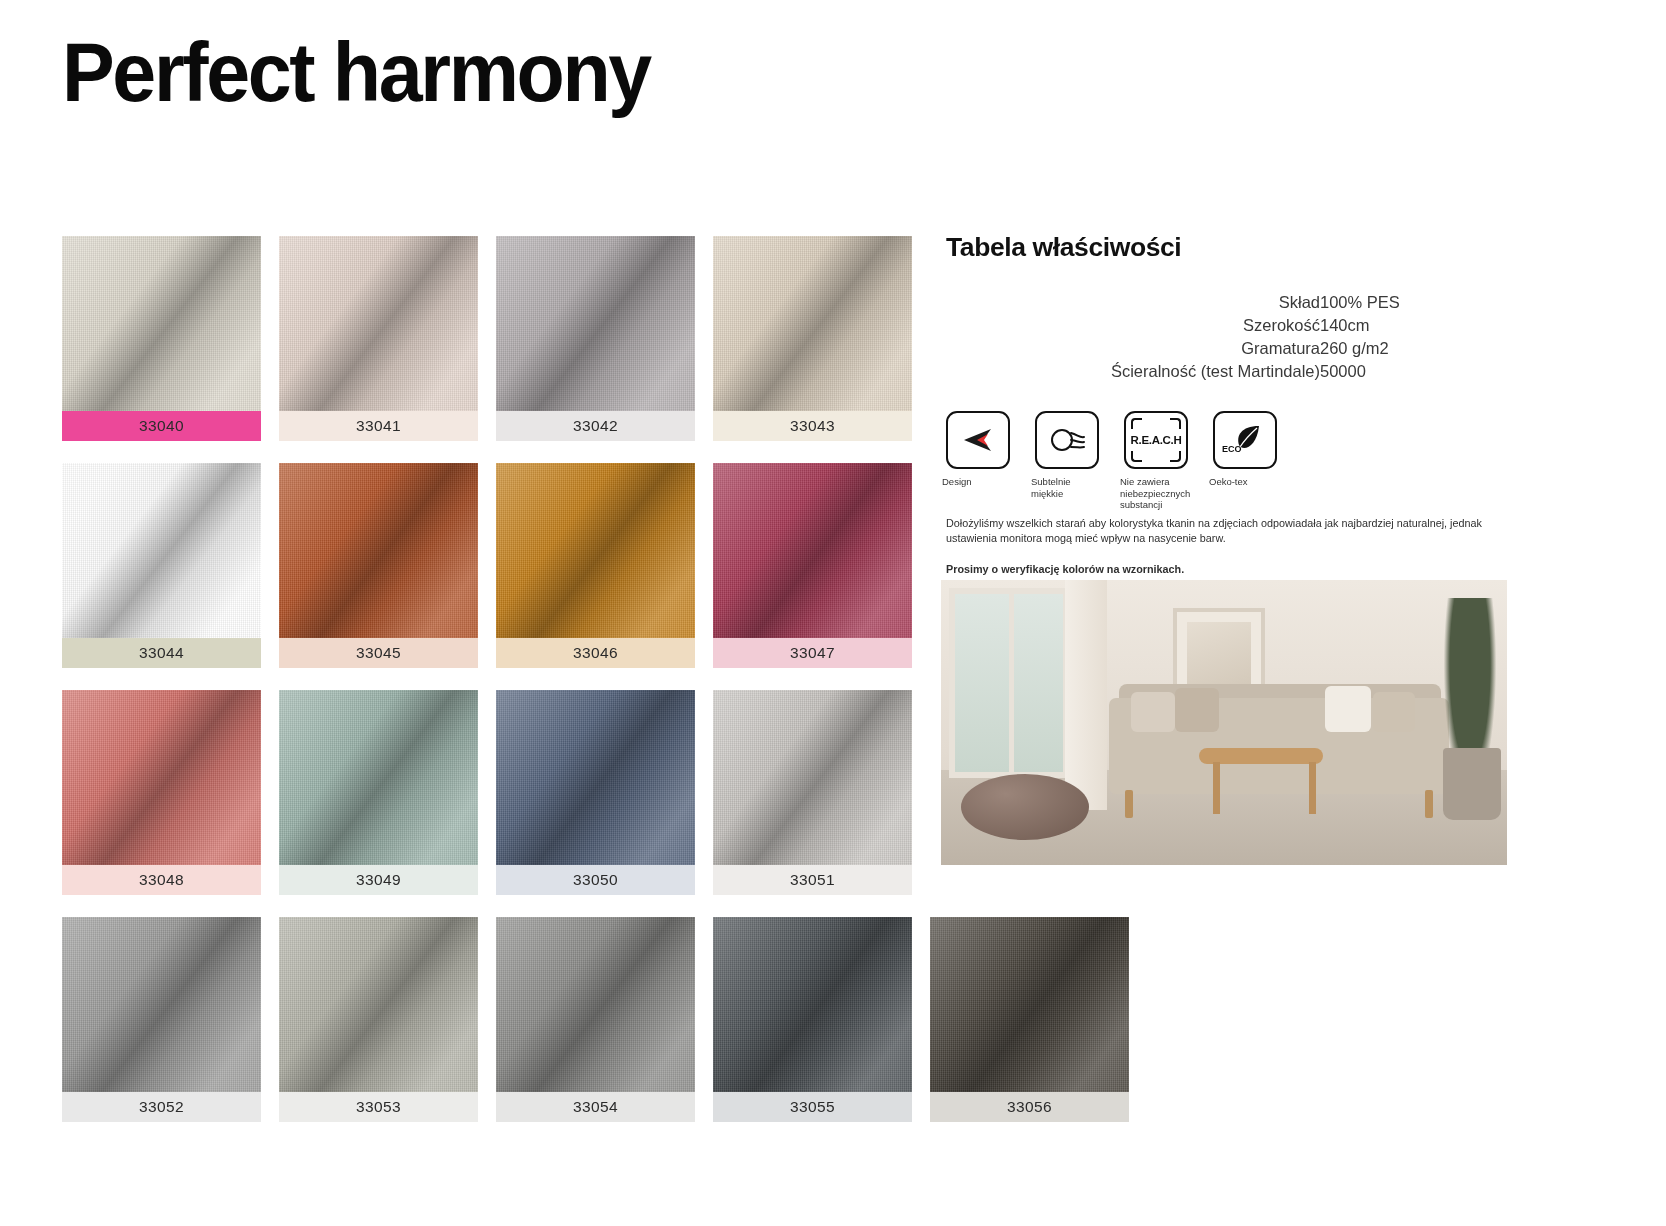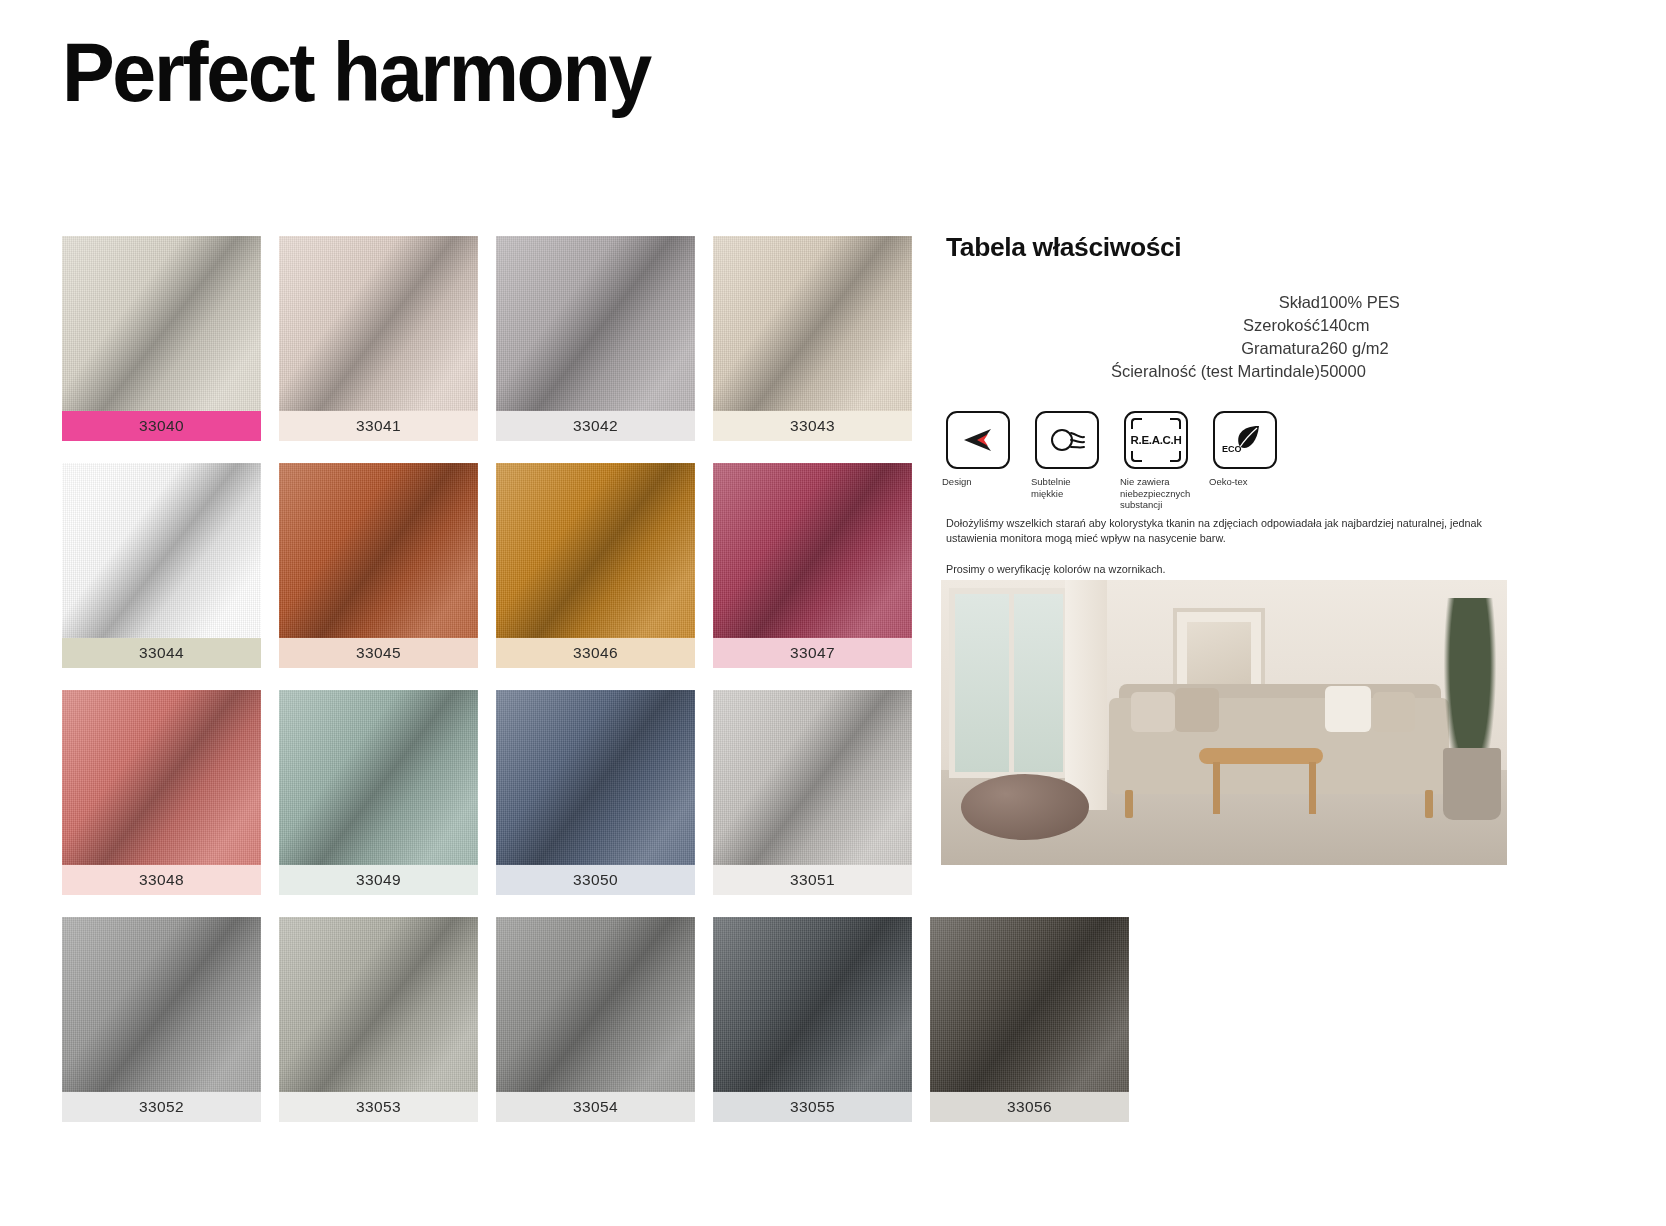--- a/index.html
+++ b/index.html
@@ -86,21 +86,21 @@
   .c-tr { top: 5px; right: 5px; border-left: none; border-bottom: none; border-radius: 0 4px 0 0; }
   .c-bl { bottom: 5px; left: 5px; border-right: none; border-top: none; border-radius: 0 0 0 4px; }
   .c-br { bottom: 5px; right: 5px; border-left: none; border-top: none; border-radius: 0 0 4px 0; }
   .eco-txt { position: absolute; left: 7px; bottom: 13px; font-size: 9px; font-weight: 700; color: #111; }
 
   
   .disclaimer {
     position: absolute; left: 946px; top: 516px; width: 572px;
     font-size: 10.8px; color: #2f2f2f; line-height: 15px;
   }
-  .disclaimer p + p { margin-top: 16px; }
+  .disclaimer p + p { margin-top: 16px; font-weight: bold; }
 
   
   .photo {
     position: absolute; left: 941px; top: 580px;
     width: 566px; height: 285px; overflow: hidden;
     background: #d9d2c8;
   }
   .ph-wall { position: absolute; inset: 0; background: linear-gradient(180deg,#efe9e1,#e3dbd1 60%,#d4cbc0); }
   .ph-floor { position: absolute; left: 0; right: 0; bottom: 0; height: 95px; background: linear-gradient(180deg,#cfc6ba,#bdb3a6); }
   .ph-window { position: absolute; left: 8px; top: 8px; width: 120px; height: 190px; background: linear-gradient(180deg,#dfe7e2,#c9d6cd); border: 6px solid #e8e2d9; }

